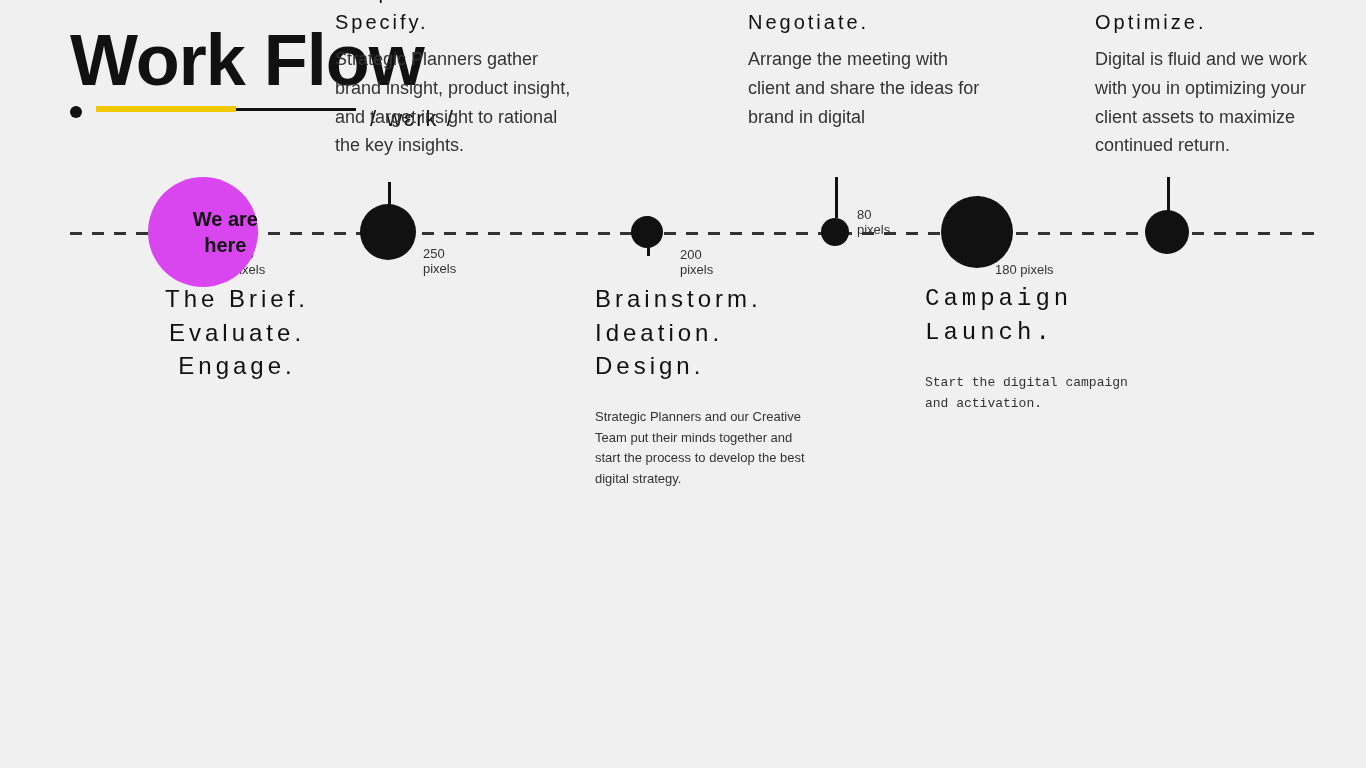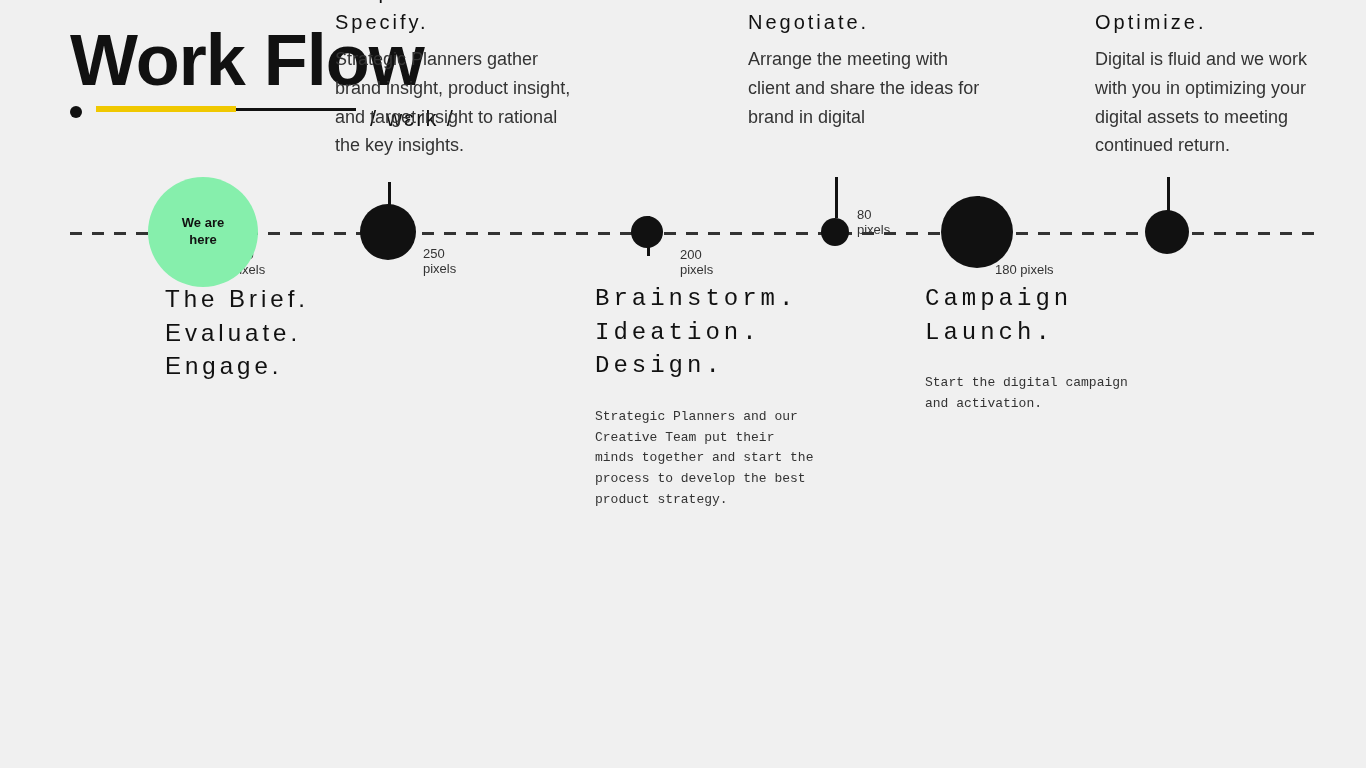--- a/index.html
+++ b/index.html
@@ -52,27 +52,27 @@
     .subtitle-text {
       font-size: 22px;
       color: #111;
       letter-spacing: 2px;
     }
 
     
     .we-are-here-circle {
       width: 110px;
       height: 110px;
-      background: #86efac;
+      background: #d946ef;
       border-radius: 50%;
       display: flex;
       align-items: center;
-      justify-content: center;
+      justify-content: flex-end;
       text-align: center;
-      font-size: 13px;
+      font-size: 20px;
       font-weight: bold;
       color: #111;
       position: absolute;
       left: 78px;
       top: 50%;
       transform: translateY(-50%);
       z-index: 10;
       line-height: 1.3;
     }
 
@@ -191,44 +191,44 @@
     <div class="we-are-here-circle" style="left:78px; top:90px; transform:translateY(-50%);">
       <span>We are<br>here</span>
     </div>
 
     <div class="stage-circle" style="width:22px;height:22px;left:143px;top:90px;transform:translateY(-50%);"></div>
 
     <div class="tick-line" style="left:154px;top:90px;height:30px;"></div>
 
     <div class="pixel-label" style="left:162px;top:105px;font-size:13px;">100<br>pixels</div>
 
-    <div class="stage-text-lower" style="left:95px;top:140px;">
+    <div class="stage-text-lower" style="left:95px;top:140px;text-align:center;">
       <div class="lower-text-heading">The Brief.<br>Evaluate.<br>Engage.</div>
     </div>
 
     <div class="stage-circle" style="width:56px;height:56px;left:290px;top:90px;transform:translateY(-50%);"></div>
 
     <div class="tick-line" style="left:318px;top:40px;height:34px;"></div>
 
     <div class="pixel-label" style="left:353px;top:72px;margin-top:32px;">250<br>pixels</div>
 
     <div class="stage-text-upper" style="left:265px;top:-195px;max-width:260px;">
       <div class="stage-heading">Initiate.<br>Scope.<br>Specify.</div>
       <div class="stage-desc">Strategic Planners gather brand insight,  product insight, and target insight to  rational the key insights.</div>
     </div>
 
     <div class="stage-circle" style="width:32px;height:32px;left:561px;top:90px;transform:translateY(-50%);"></div>
 
     <div class="tick-line" style="left:577px;top:74px;height:40px;"></div>
 
     <div class="pixel-label" style="left:610px;top:105px;">200<br>pixels</div>
 
-    <div class="stage-text-lower" style="left:525px;top:140px;max-width:230px;font-family:Liberation Mono, monospace;">
+    <div class="stage-text-lower" style="left:525px;top:140px;max-width:230px;">
       <div class="lower-text-heading">Brainstorm.<br>Ideation.<br>Design.</div>
-      <div class="lower-text-desc">Strategic Planners and our  Creative Team put their minds  together and start the process to develop the best product strategy.</div>
+      <div class="lower-text-desc">Strategic Planners and our  Creative Team put their minds  together and start the process to develop the best digital strategy.</div>
     </div>
 
     <div class="stage-circle" style="width:28px;height:28px;left:751px;top:90px;transform:translateY(-50%);"></div>
 
     <div class="tick-line" style="left:765px;top:35px;height:41px;"></div>
 
     <div class="pixel-label" style="left:787px;top:65px;">80<br>pixels</div>
 
     <div class="stage-text-upper" style="left:678px;top:-195px;max-width:240px;">
       <div class="stage-heading">Meet.<br>Present.<br>Negotiate.</div>
@@ -245,18 +245,18 @@
       <div class="lower-text-heading">Campaign<br>Launch.</div>
       <div class="lower-text-desc">Start the digital campaign and activation.</div>
     </div>
 
     <div class="stage-circle" style="width:44px;height:44px;left:1075px;top:90px;transform:translateY(-50%);"></div>
 
     <div class="tick-line" style="left:1097px;top:35px;height:34px;"></div>
 
     <div class="stage-text-upper" style="left:1025px;top:-195px;max-width:260px;">
       <div class="stage-heading">Maintain.<br>Promote.<br>Optimize.</div>
-      <div class="stage-desc">Digital is fluid and we work with you in optimizing your digital assets to meeting continued return.</div>
+      <div class="stage-desc">Digital is fluid and we work with you in optimizing your client assets to maximize continued return.</div>
     </div>
 
   </div>
 
 </div>
 
 </body></html>

